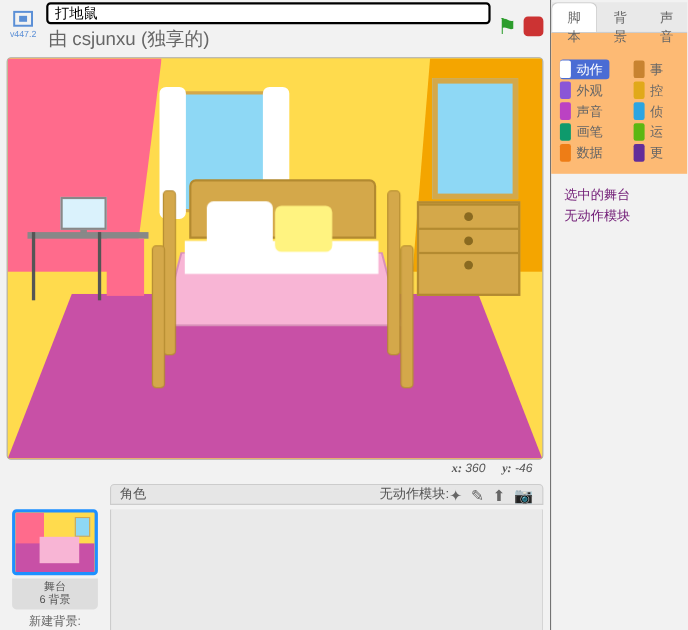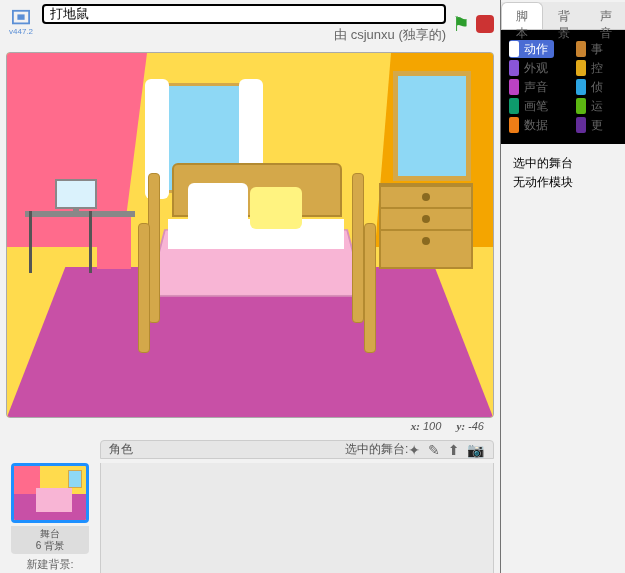--- a/index.html
+++ b/index.html
@@ -5,21 +5,21 @@
 * { margin: 0; padding: 0; box-sizing: border-box; font-family: "Microsoft YaHei", Arial, sans-serif; }
 body { width: 625px; height: 573px; background: #f2f2f2; overflow: hidden; display: flex; }
 .left-col { width: 500px; display: flex; flex-direction: column; }
 .right-col { flex: 1; background: #f2f2f2; border-left: 1px solid #737373; overflow: hidden; }
 
 .header { height: 48px; display: flex; align-items: center; padding: 4px 6px; gap: 6px; background: #f2f2f2; }
 .fs-icon { width: 30px; height: 30px; display: flex; flex-direction: column; align-items: center; color: #5b8fd6; font-size: 8px; }
 .fs-icon svg { width: 22px; height: 18px; }
 .title-box { flex: 1; display: flex; flex-direction: column; gap: 2px; }
 .title-input { height: 20px; border: 2px solid #000000; border-radius: 4px; padding: 1px 6px; font-size: 13px; background: #fff; }
-.byline { font-size: 13px; color: #666; padding-left: 2px; text-align: right; }
+.byline { font-size: 17px; color: #666; padding-left: 2px; }
 .flag { color: #2d9d2d; font-size: 20px; cursor: pointer; }
 .stopbtn { width: 18px; height: 18px; background: #c33; border-radius: 4px; cursor: pointer; }
 
 .stage-wrap { padding: 4px 6px 0 6px; }
 .stage { width: 488px; height: 366px; border: 1px solid #aaa; border-radius: 4px; background: #ffdb4d; position: relative; overflow: hidden; }
 .wall-left { position: absolute; left: 0; top: 0; width: 140px; height: 220px; background: #ff6b8c; clip-path: polygon(0 0, 100% 0, 80% 100%, 0 100%); }
 .wall-right { position: absolute; right: 0; top: 0; width: 120px; height: 220px; background: #f4a500; clip-path: polygon(15% 0, 100% 0, 100% 100%, 0 100%); }
 .floor { position: absolute; left: 0; bottom: 0; width: 100%; height: 170px; background: #ffdb4d; }
 .carpet { position: absolute; left: 0; bottom: 0; width: 100%; height: 150px; background: #c850a6; clip-path: polygon(12% 0, 88% 0, 100% 100%, 0 100%); }
 
@@ -63,28 +63,28 @@
 .t-bed { position: absolute; left: 22px; top: 22px; width: 36px; height: 24px; background: #f8b5d5; }
 .t-mirror { position: absolute; right: 4px; top: 4px; width: 14px; height: 18px; background: #8ed8f5; border: 1px solid #d4a84a; }
 .thumb-label { font-size: 10px; color: #555; text-align: center; background: #ddd; border-radius: 0 0 4px 4px; width: 78px; padding: 2px 0; line-height: 1.2; }
 .new-bg { font-size: 11px; color: #666; }
 .new-bg-tools { font-size: 13px; color: #666; letter-spacing: 3px; }
 .sprite-area { flex: 1; background: #eaeaea; border: 1px solid #ccc; border-top: none; border-radius: 0 0 4px 4px; min-height: 110px; }
 
 .tabs { display: flex; height: 28px; background: #e9e9e9; border-bottom: 1px solid #ccc; font-size: 12px; margin-top: 2px; }
 .tab { padding: 5px 14px; color: #666; cursor: pointer; border: 1px solid transparent; border-bottom: none; }
 .tab.active { background: #fff; border-color: #ccc; border-radius: 6px 6px 0 0; }
-.palette { background: #000000; padding: 10px 0 10px 0; }
+.palette { background: #fdba74; padding: 24px 0 10px 0; }
 .cat-row { display: flex; gap: 22px; padding: 0 8px; }
 .cat-col { display: flex; flex-direction: column; gap: 1px; }
 .cat { display: flex; align-items: center; height: 18px; font-size: 12px; color: #666; cursor: pointer; }
 .cat .sw { width: 10px; height: 16px; margin-right: 5px; border-radius: 2px; }
 .cat.selected { background: #4a6cd4; color: #fff; border-radius: 3px; padding-right: 6px; }
 .cat.selected .sw { background: #fff !important; }
-.blocks-area { padding: 10px 12px; font-size: 12px; color: #000000; line-height: 1.6; }
+.blocks-area { padding: 10px 12px; font-size: 12px; color: #701a75; line-height: 1.6; }
 </style>
 </head>
 <body>
 
 <div class="left-col">
   <div class="header">
     <div class="fs-icon">
       <svg viewBox="0 0 24 20">
           <rect x="3" y="2" width="18" height="14" fill="none" stroke="#5b8fd6" stroke-width="2"></rect>
           <rect x="8" y="6" width="8" height="6" fill="#5b8fd6"></rect>
@@ -130,29 +130,29 @@
         <div class="sheet"></div>
         <div class="pillow1"></div>
         <div class="pillow2"></div>
         <div class="bedpost" style="left:6px; top:10px;"></div>
         <div class="bedpost" style="left:210px; top:10px;"></div>
         <div class="bedpost" style="left:-4px; top:60px; height:130px;"></div>
         <div class="bedpost" style="left:222px; top:60px; height:130px;"></div>
       </div>
     </div>
     <div class="coords">
-      <b>x:</b><span>100</span>
+      <b>x:</b><span>360</span>
       &nbsp;&nbsp;
       <b>y:</b><span>-46</span>
     </div>
   </div>
 
   <div class="sprite-bar">
     <span class="lbl">角色</span>
-    <span>选中的舞台:</span>
+    <span>无动作模块:</span>
     <div class="tools">
       <span>✦</span>
       <span>✎</span>
       <span>⬆</span>
       <span>📷</span>
     </div>
   </div>
 
   <div class="bottom">
     <div class="stage-thumb-col">

